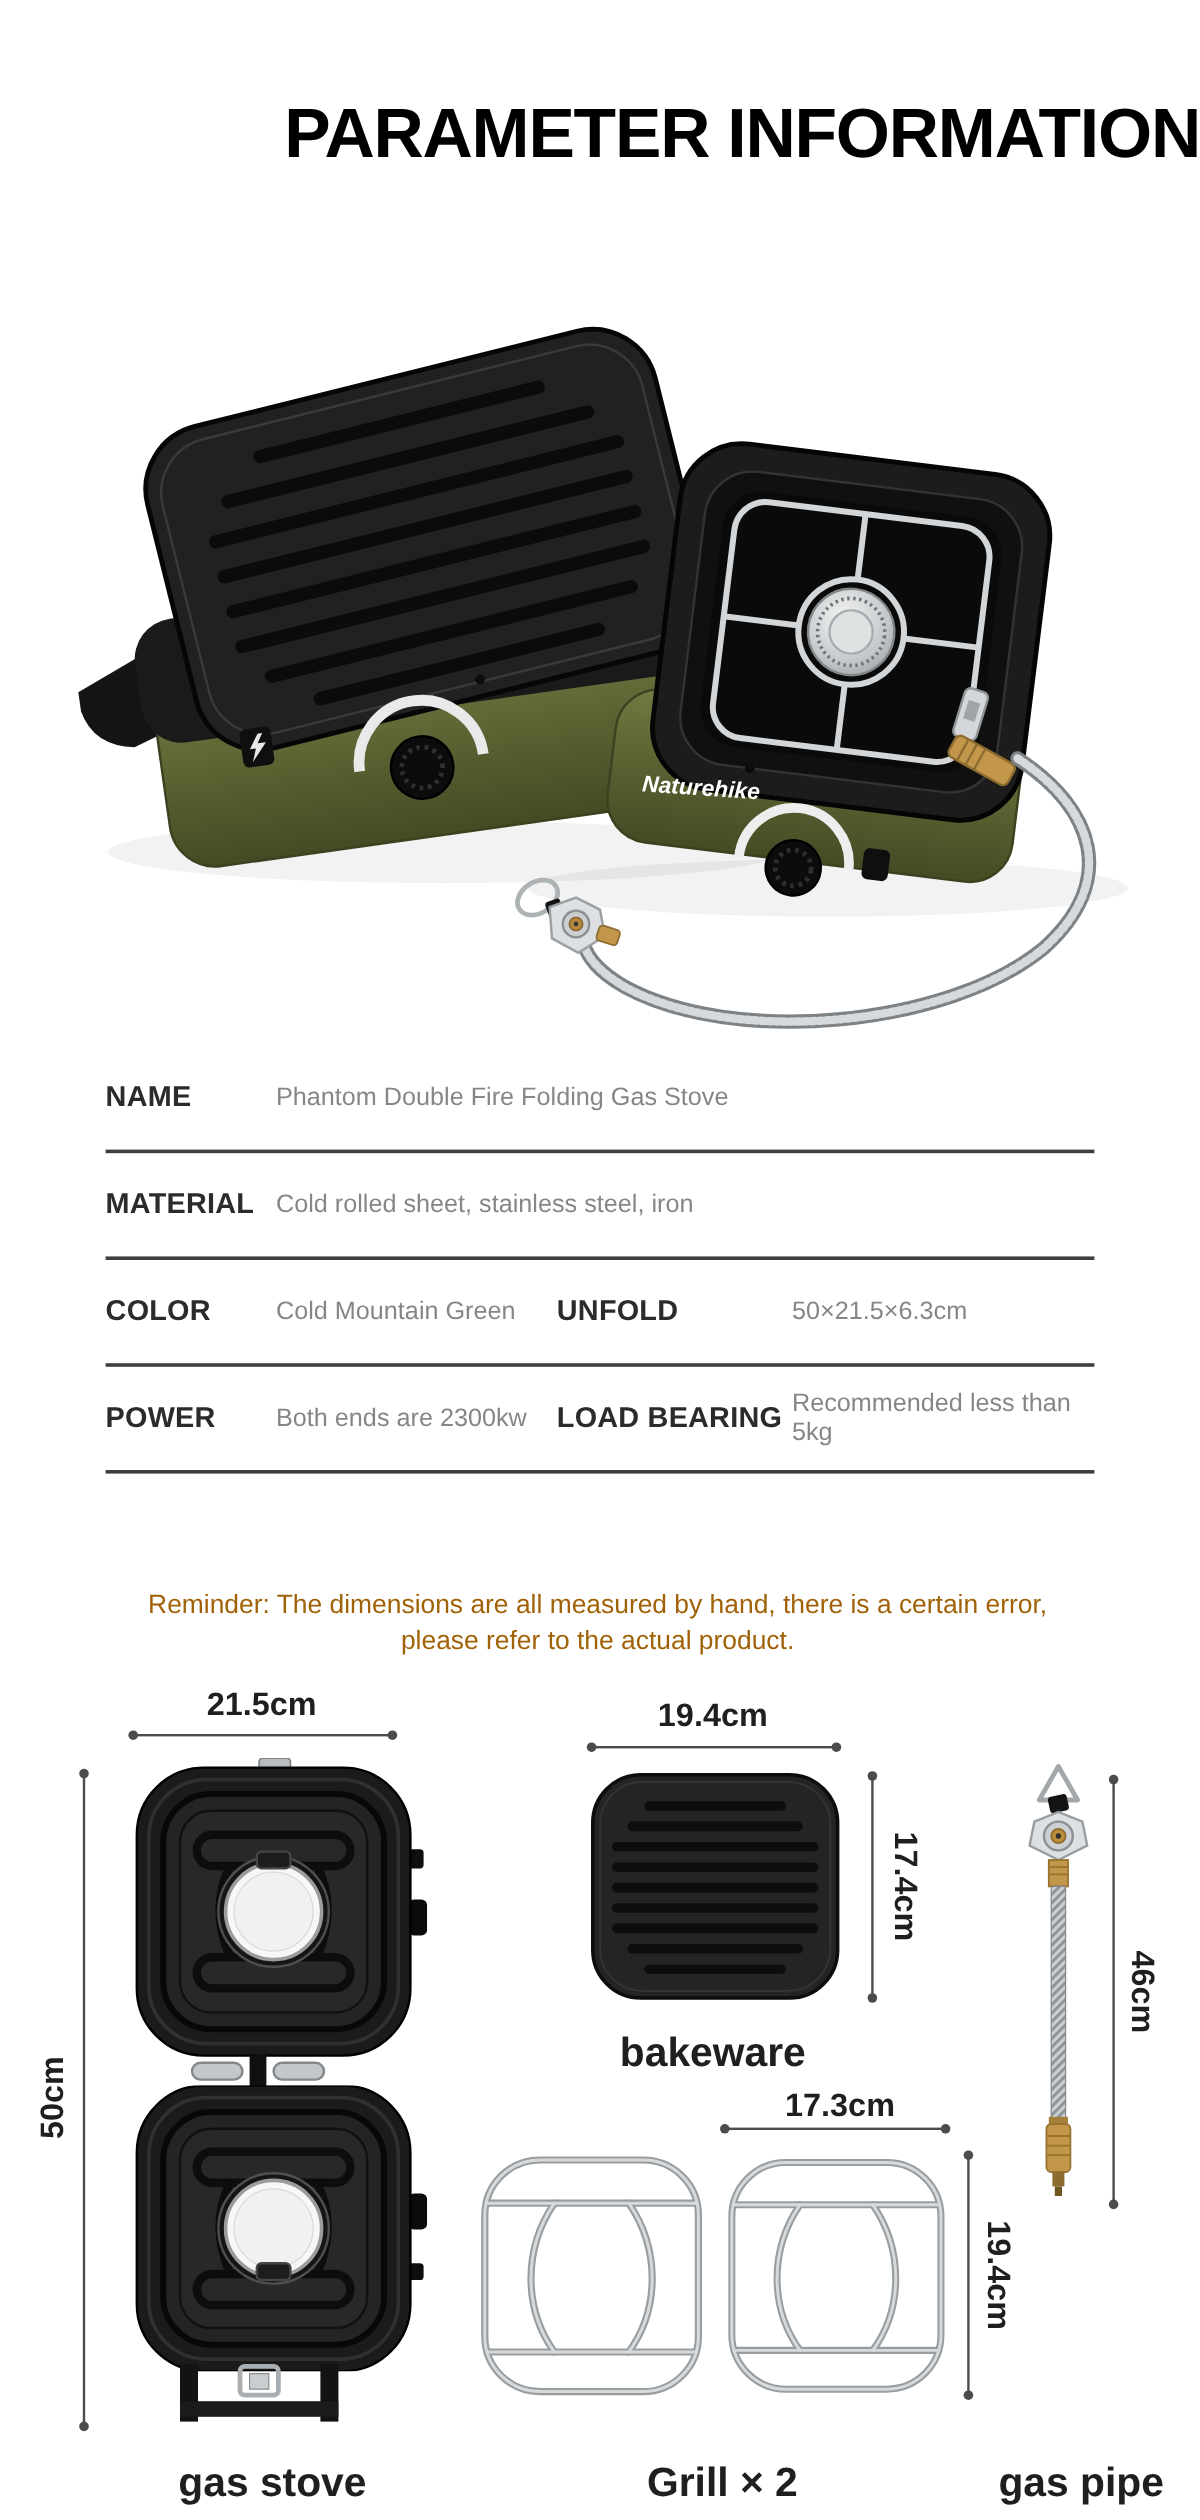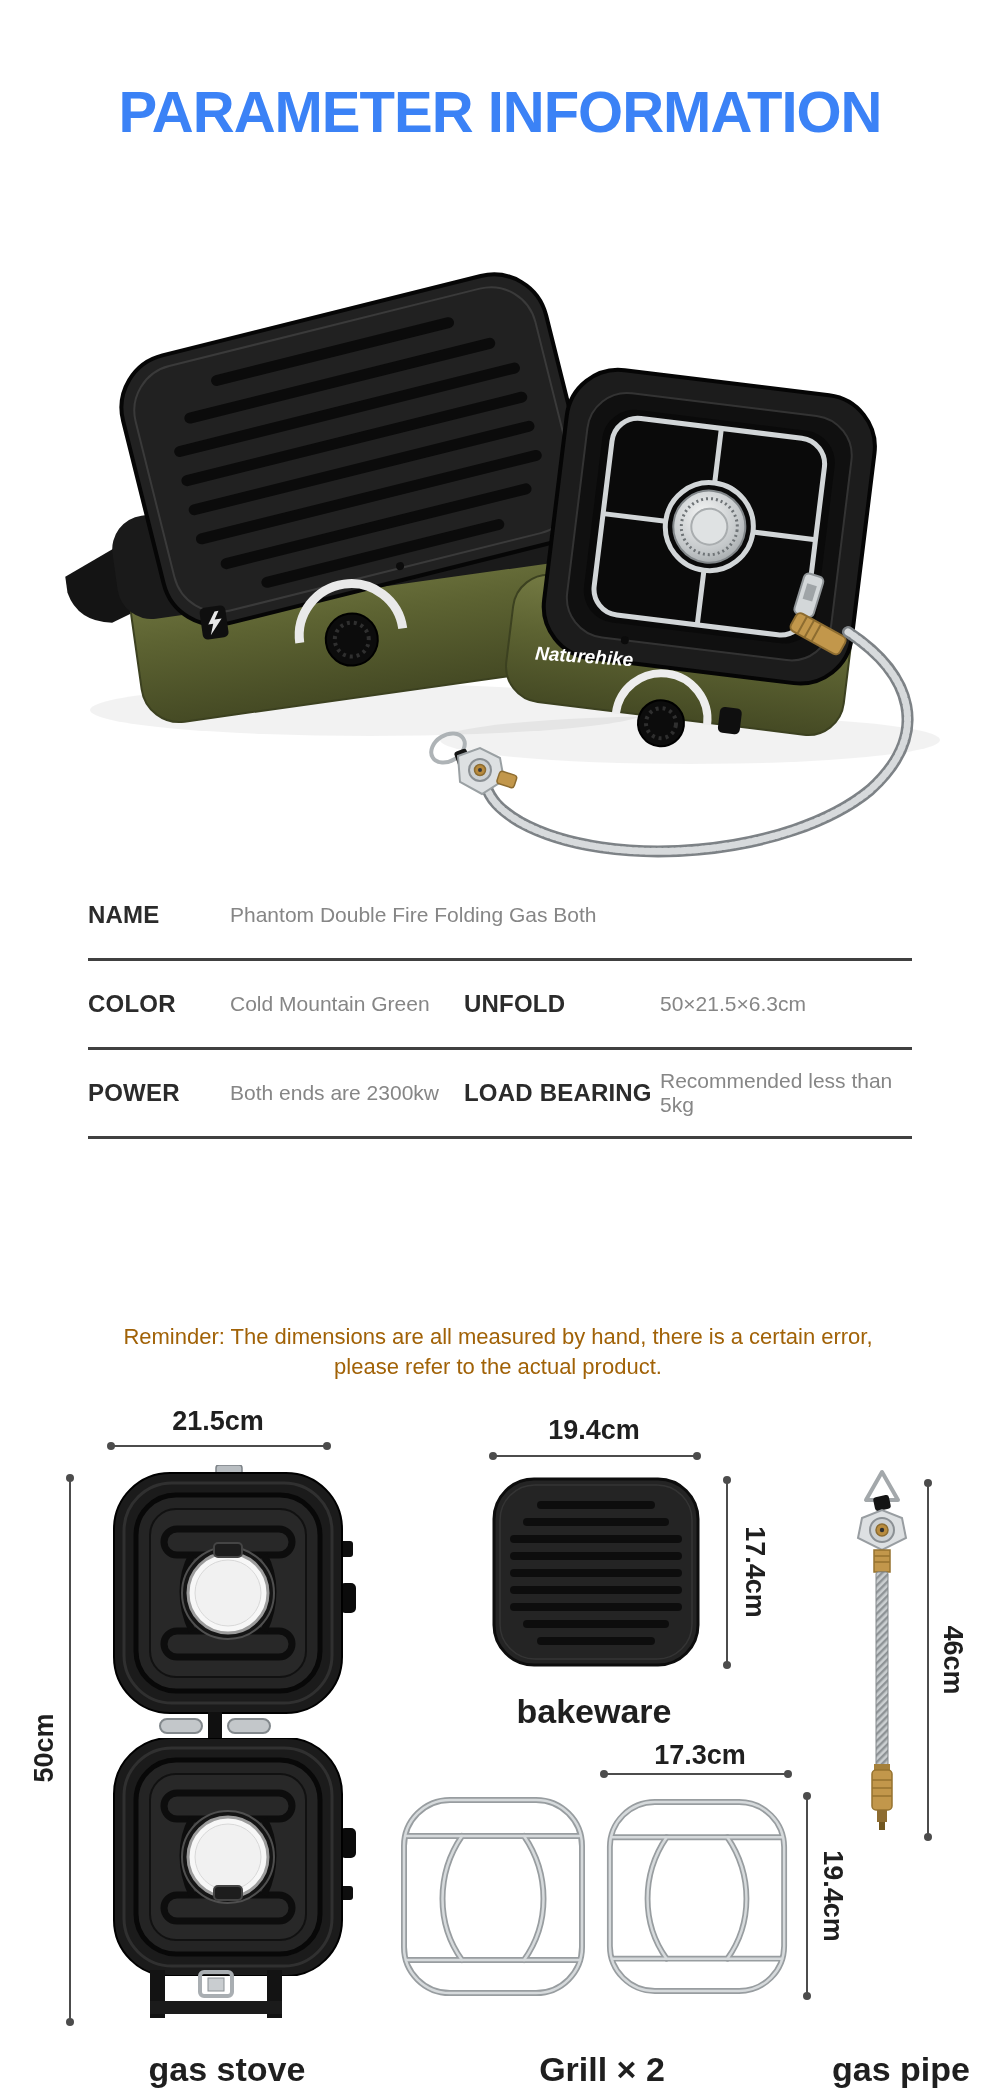--- a/index.html
+++ b/index.html
@@ -1,20 +1,20 @@
 <!DOCTYPE html>
 <html><head>
 <meta charset="utf-8">
 <style>
   html,body{margin:0;padding:0;background:#ffffff;}
   .canvas{position:relative;width:1000px;height:2100px;margin:0 auto;background:#fff;
           font-family:"Liberation Sans",sans-serif;overflow:hidden;}
 
-  .page-title{position:absolute;left:0;top:78px;width:100%;text-align:center;
-              font-size:58px;font-weight:bold;letter-spacing:-1px;color:#3b82f6;}
+  .page-title{position:absolute;left:0;top:78px;width:100%;text-align:right;
+              font-size:58px;font-weight:bold;letter-spacing:-1px;color:#000000;}
 
   .photo{position:absolute;left:50px;top:232px;width:900px;height:640px;}
 
   .spec{position:absolute;left:88px;top:872px;width:824px;}
   .spec-row{display:grid;grid-template-columns:142px 234px 196px 1fr;align-items:center;
             min-height:86px;border-bottom:3px solid #404040;}
   .spec-label{font-weight:bold;font-size:24px;color:#2b2b2b;letter-spacing:.2px;}
   .spec-value{font-size:21px;color:#868686;}
   .span3{grid-column:2/5;}
 
@@ -130,21 +130,25 @@
       <circle cx="430" cy="538" r="11" fill="#ccd0d2" stroke="#8b9094" stroke-width="2"></circle>
       <circle cx="430" cy="538" r="5.5" fill="#b88a3d" stroke="#8d6c30" stroke-width="1.5"></circle>
       <circle cx="430" cy="538" r="2" fill="#3a3a3a"></circle>
       <rect x="448" y="541" width="18" height="13" rx="3" fill="#c2974b" stroke="#8d6c30" stroke-width="1.5" transform="rotate(18 457 547)"></rect>
     </g>
   </svg>
 
   <div class="spec">
     <div class="spec-row">
       <div class="spec-label">NAME</div>
-      <div class="spec-value span3">Phantom Double Fire Folding Gas Both</div>
+      <div class="spec-value span3">Phantom Double Fire Folding Gas Stove</div>
+    </div>
+    <div class="spec-row">
+      <div class="spec-label">MATERIAL</div>
+      <div class="spec-value span3">Cold rolled sheet, stainless steel, iron</div>
     </div>
     <div class="spec-row">
       <div class="spec-label">COLOR</div>
       <div class="spec-value">Cold Mountain Green</div>
       <div class="spec-label">UNFOLD</div>
       <div class="spec-value">50×21.5×6.3cm</div>
     </div>
     <div class="spec-row">
       <div class="spec-label">POWER</div>
       <div class="spec-value">Both ends are 2300kw</div>

